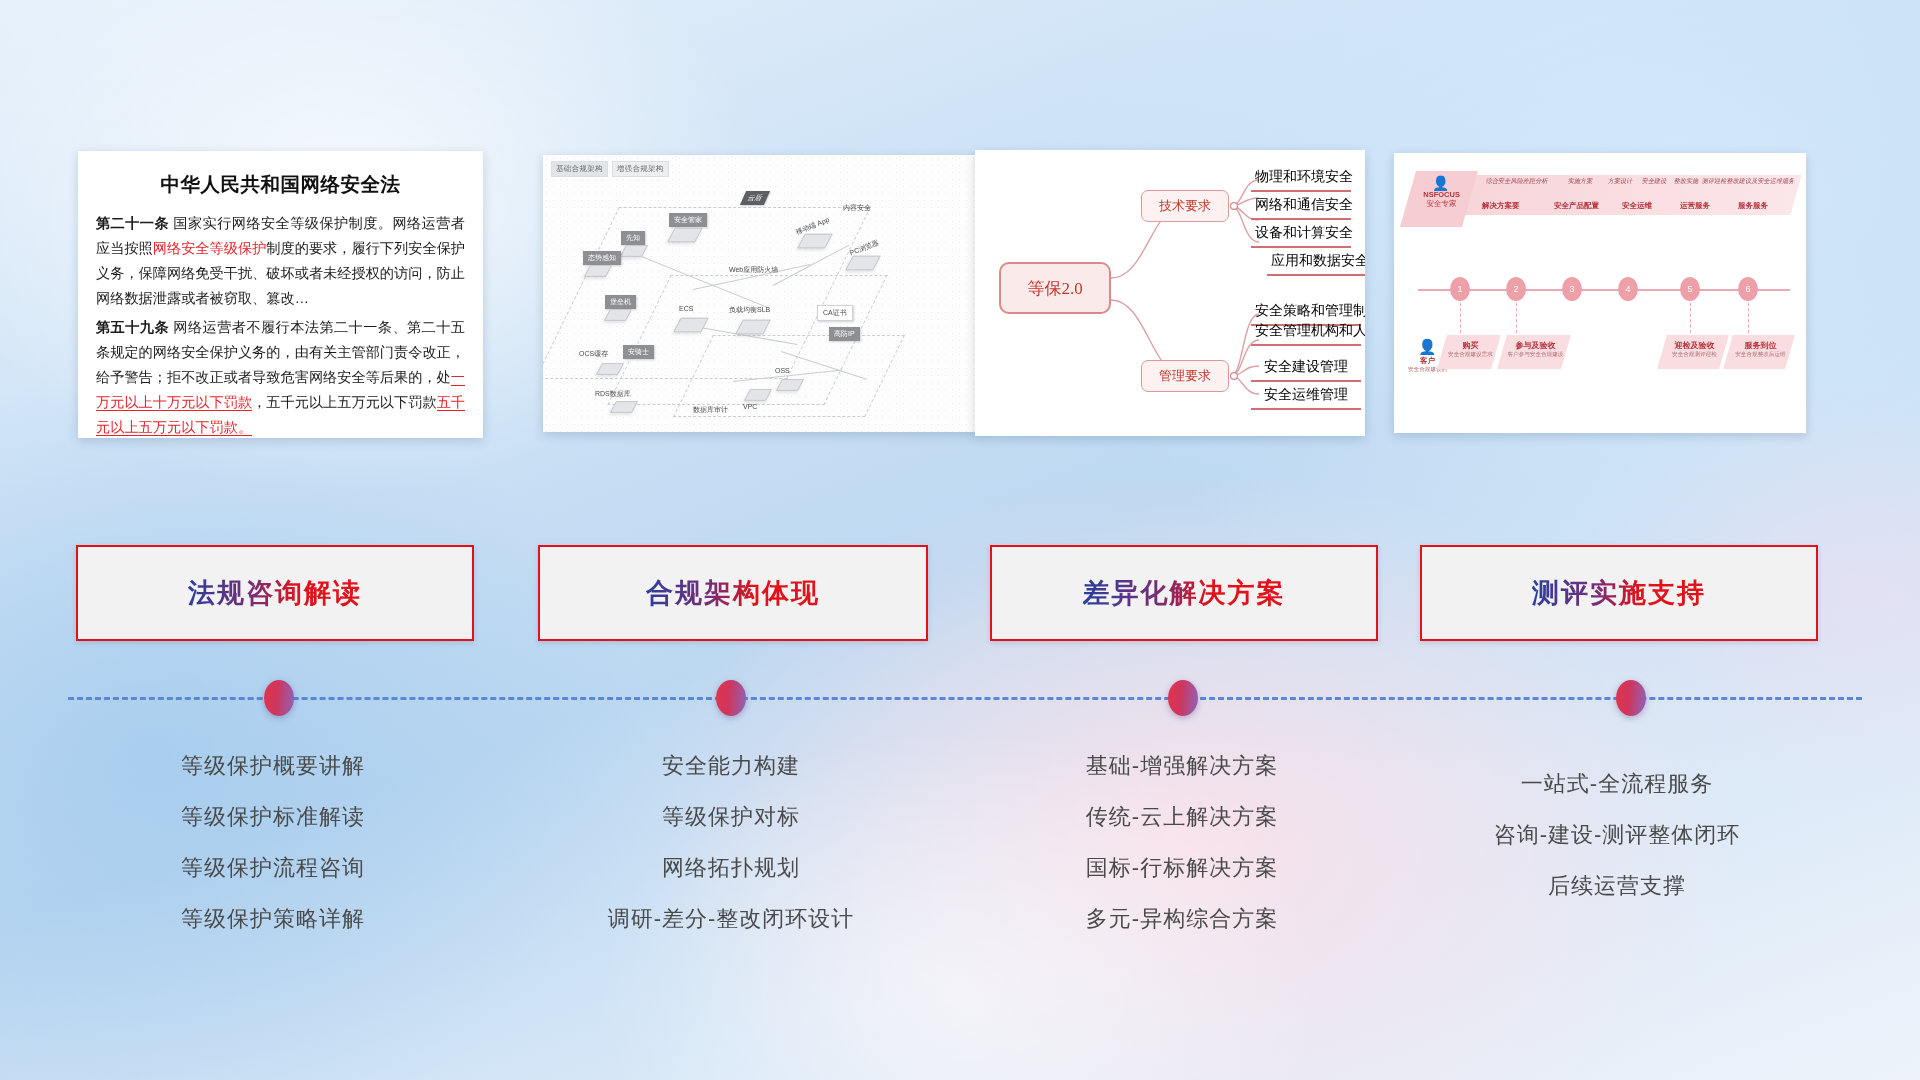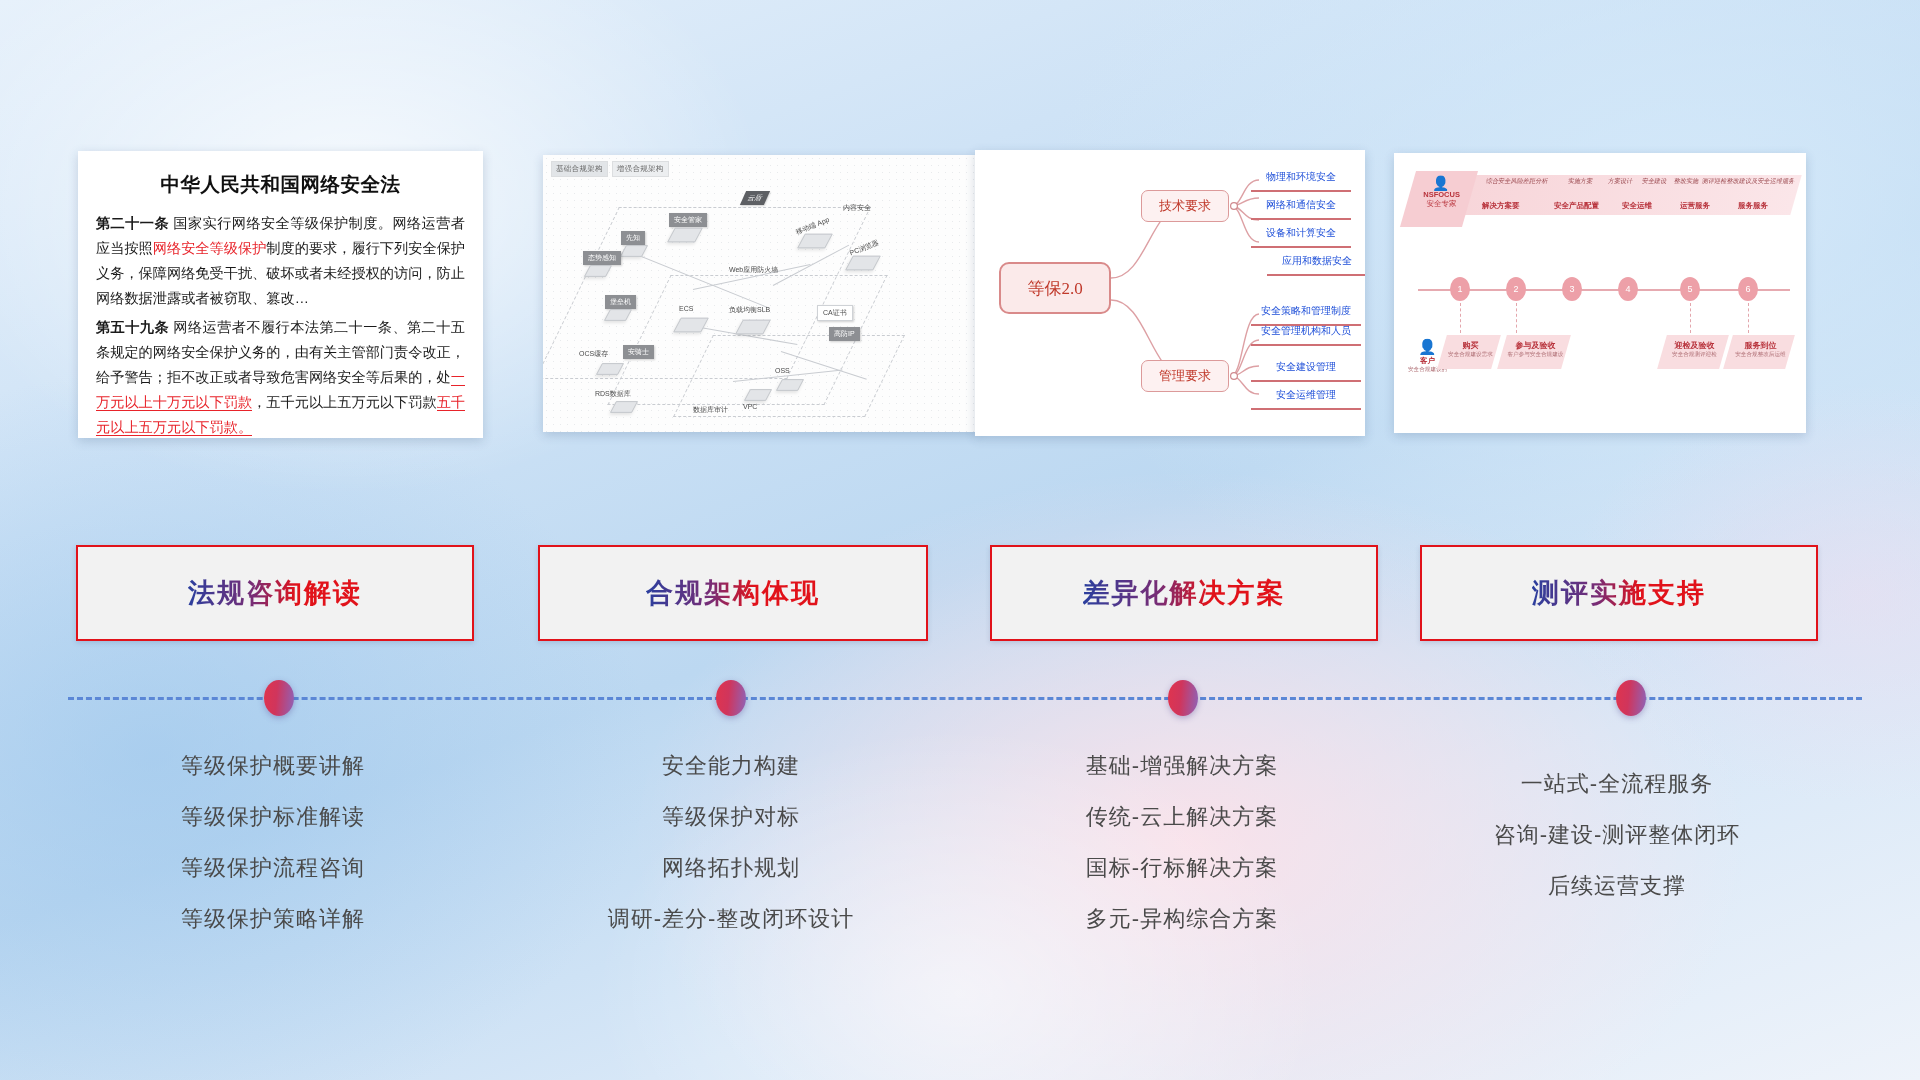--- a/index.html
+++ b/index.html
@@ -61,22 +61,22 @@
   .zone{position:absolute;border:1px dashed #c9ccd1;}
 
   
   .mm{position:relative;width:100%;height:100%;overflow:hidden;}
   .mm-node{position:absolute;box-sizing:border-box;font-size:13px;color:#c0392b;
     text-align:center;white-space:nowrap;font-family:"Liberation Serif","DejaVu Serif",serif;}
   .mm-root{left:24px;top:112px;width:112px;height:52px;line-height:50px;font-size:17px;
     background:#fbeaea;border:2px solid #d98a8a;border-radius:10px;color:#c0392b;}
   .mm-mid{width:88px;height:32px;line-height:30px;background:#fdf1f1;border:1.6px solid #dc9a9a;
     border-radius:7px;font-size:13px;}
-  .mm-leaf{height:26px;line-height:22px;border-bottom:2.2px solid #cf6f74;font-size:10px;
-    padding:0 4px;color:#1d4ed8;}
+  .mm-leaf{height:26px;line-height:22px;border-bottom:2.2px solid #cf6f74;font-size:14px;
+    padding:0 4px;color:#000000;}
   .mm-svg{position:absolute;inset:0;}
 
   
   .ns{position:relative;width:100%;height:100%;overflow:hidden;background:#fff;}
   .ns-banner{position:absolute;left:40px;top:22px;right:10px;height:40px;
     background:linear-gradient(90deg,#f7d4d8 0%,#fbe6e9 100%);
     transform:skewX(-16deg);}
   .ns-badge{position:absolute;left:14px;top:18px;width:62px;height:56px;
     background:#f6cdd2;transform:skewX(-16deg);}
   .ns-badge .inner{transform:skewX(16deg);text-align:center;padding-top:5px;}

